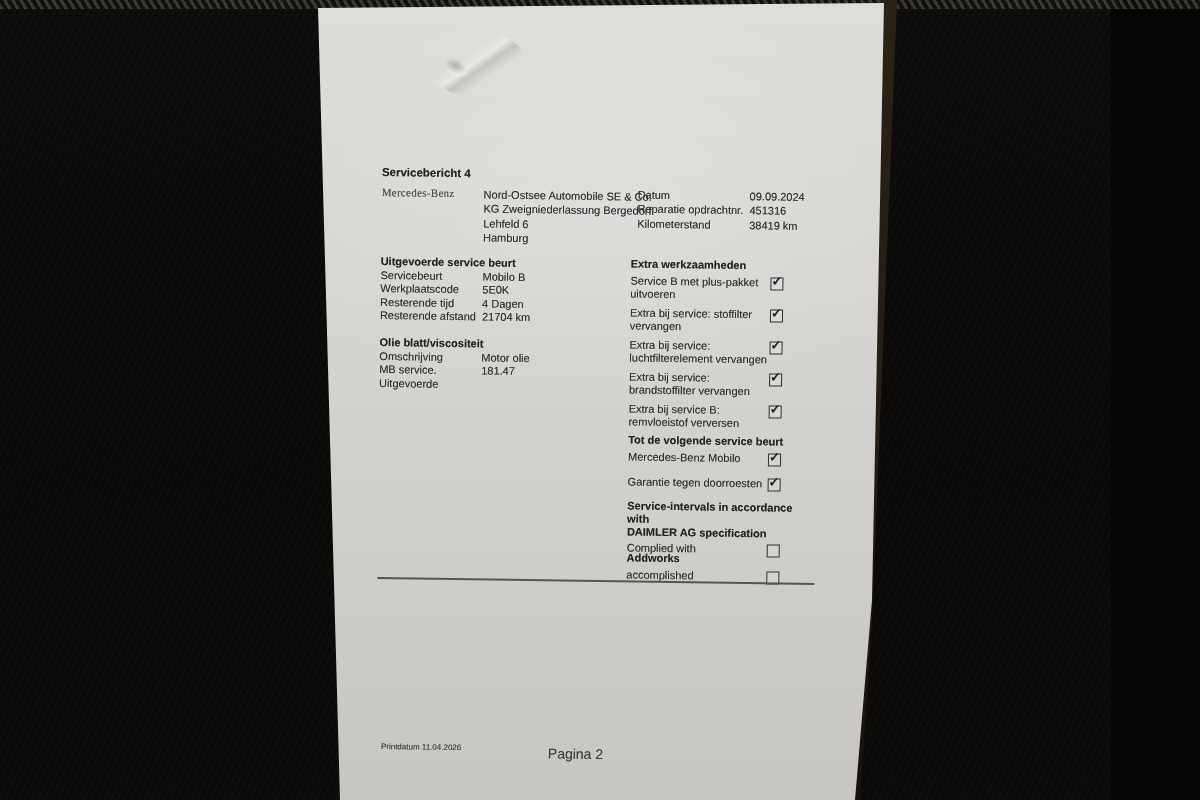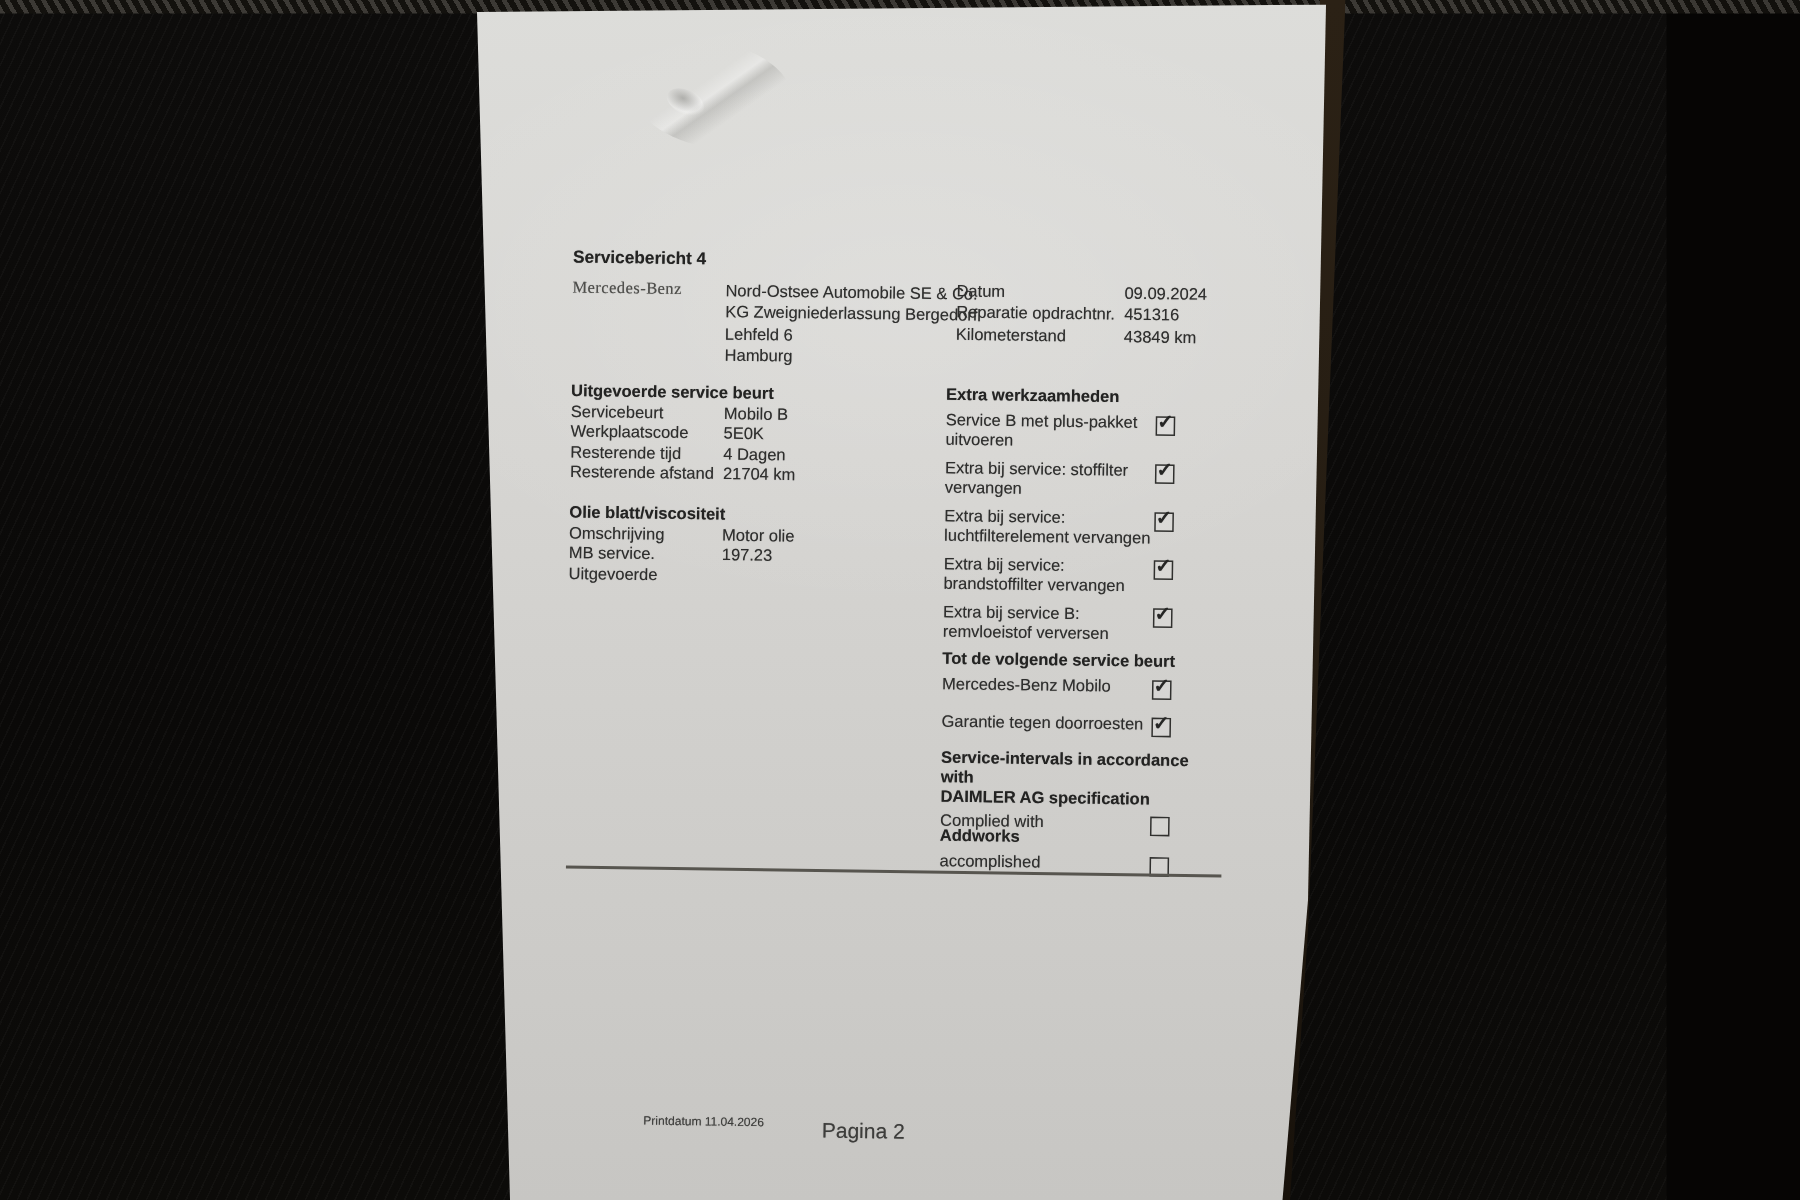--- a/index.html
+++ b/index.html
@@ -52,21 +52,21 @@
   .sec-addworks{position:absolute;left:632px;top:548px;width:176px;}
 
   .check-item{display:flex;align-items:flex-start;margin-top:5px;}
   .check-item.first{margin-top:3px;}
   .check-item.gap{margin-top:11px;}
   .check-item .lbl{width:140px;}
   .cb{flex:0 0 auto;width:11px;height:11px;border:1.6px solid #30302e;margin-top:1px;position:relative;background:rgba(255,255,255,0.12);}
   .cb.checked::after{content:"✓";position:absolute;left:0px;top:-4px;font-size:13px;font-weight:bold;color:#262625;}
 
   .rule{position:absolute;left:383px;top:577px;width:437px;height:1.5px;background:#57554f;}
-  .foot-print{position:absolute;left:389px;top:740px;font-size:8px;color:#3d3d3b;margin-left:48px;}
+  .foot-print{position:absolute;left:389px;top:740px;font-size:8px;color:#3d3d3b;}
   .foot-page{position:absolute;left:556px;top:745px;font-size:14px;color:#3d3d3b;}
 </style>
 </head>
 <body>
 
 <div class="scene">
   <div class="top-band"></div>
   <div class="paper-shadow"></div>
   <div class="paper">
     <div class="crease"></div>
@@ -81,35 +81,35 @@
     <div class="address">
       <div>Nord-Ostsee Automobile SE &amp; Co.</div>
       <div>KG Zweigniederlassung Bergedorf</div>
       <div>Lehfeld 6</div>
       <div>Hamburg</div>
     </div>
 
     <div class="meta">
       <div><span class="lab">Datum</span><span>09.09.2024</span></div>
       <div><span class="lab">Reparatie opdrachtnr.</span><span>451316</span></div>
-      <div><span class="lab">Kilometerstand</span><span>43849 km</span></div>
+      <div><span class="lab">Kilometerstand</span><span>38419 km</span></div>
     </div>
 
     <div class="sec-service kv">
       <div class="b">Uitgevoerde service beurt</div>
       <div><span class="lab">Servicebeurt</span><span>Mobilo B</span></div>
       <div><span class="lab">Werkplaatscode</span><span>5E0K</span></div>
       <div><span class="lab">Resterende tijd</span><span>4 Dagen</span></div>
       <div><span class="lab">Resterende afstand</span><span>21704 km</span></div>
     </div>
 
     <div class="sec-oil kv">
       <div class="b">Olie blatt/viscositeit</div>
       <div><span class="lab">Omschrijving</span><span>Motor olie</span></div>
-      <div><span class="lab">MB service.</span><span>197.23</span></div>
+      <div><span class="lab">MB service.</span><span>181.47</span></div>
       <div><span class="lab">Uitgevoerde</span><span></span></div>
     </div>
 
     <div class="sec-extra">
       <div class="b">Extra werkzaamheden</div>
       <div class="check-item first">
         <span class="lbl pre">Service B met plus-pakket
 uitvoeren</span>
         <span class="cb checked"></span>
       </div>

